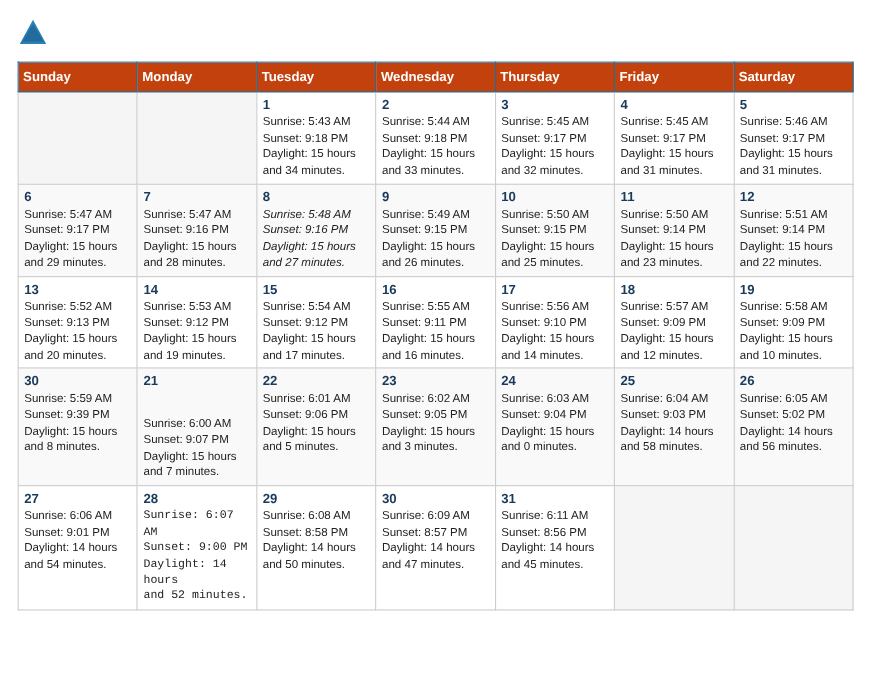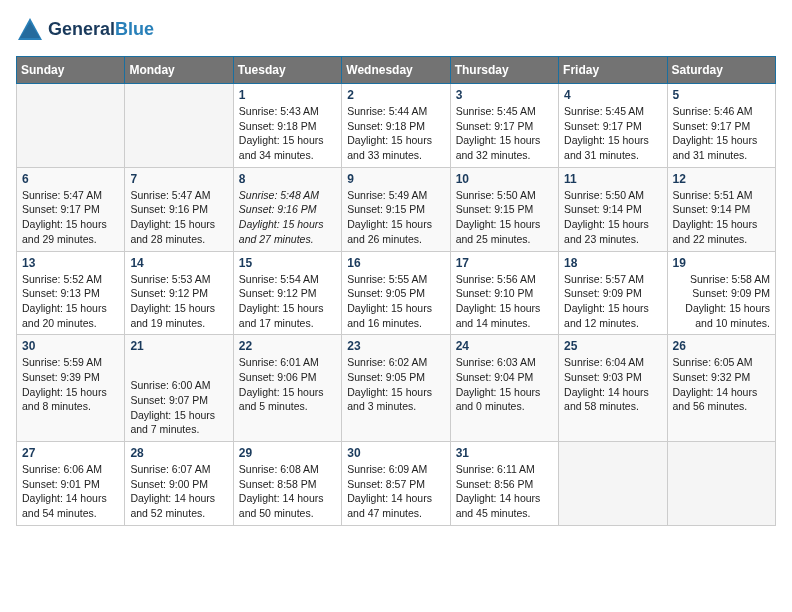--- a/index.html
+++ b/index.html
@@ -45,21 +45,21 @@
     .location {
       font-size: 15px;
       color: #333;
     }
     table {
       width: 100%;
       border-collapse: collapse;
       font-size: 11px;
     }
     thead tr th {
-      background-color: #737373;
+      background-color: #c2410c;
       color: #fff;
       padding: 6px 4px;
       font-size: 12px;
       font-weight: bold;
       text-align: left;
       border: 1px solid #1a6fa0;
     }
     tbody tr td {
       border: 1px solid #ccc;
       vertical-align: top;
@@ -89,23 +89,20 @@
   </style>
 </head>
 <body>
 
 <div class="header">
   <div class="logo">
     <svg class="logo-icon" viewBox="0 0 28 28">
       <polygon points="14,2 26,24 2,24" fill="#2980b9"></polygon>
       <polygon points="14,6 24,22 4,22" fill="#1a3a5c" opacity="0.3"></polygon>
     </svg>
-    <div class="logo-text">
-      <div>General<span>Blue</span></div>
-    </div>
   </div>
   <div class="title-block">
     <div class="month-title"></div>
     <div class="location"></div>
   </div>
 </div>
 
 <table>
   <thead>
     <tr>
@@ -227,41 +224,41 @@
         <td>
           <span class="day-num">15</span>
           <div class="cell-text" style="white-space: pre-line;">Sunrise: 5:54 AM
 Sunset: 9:12 PM
 Daylight: 15 hours
 and 17 minutes.</div>
         </td>
         <td>
           <span class="day-num">16</span>
           <div class="cell-text" style="white-space: pre-line;">Sunrise: 5:55 AM
-Sunset: 9:05 PM
+Sunset: 9:11 PM
 Daylight: 15 hours
 and 16 minutes.</div>
         </td>
         <td>
           <span class="day-num">17</span>
           <div class="cell-text" style="white-space: pre-line;">Sunrise: 5:56 AM
 Sunset: 9:10 PM
 Daylight: 15 hours
 and 14 minutes.</div>
         </td>
         <td>
           <span class="day-num">18</span>
           <div class="cell-text" style="white-space: pre-line;">Sunrise: 5:57 AM
 Sunset: 9:09 PM
 Daylight: 15 hours
 and 12 minutes.</div>
         </td>
         <td>
           <span class="day-num">19</span>
-          <div class="cell-text" style="white-space: pre-line; text-align: right;">Sunrise: 5:58 AM
+          <div class="cell-text" style="white-space: pre-line;">Sunrise: 5:58 AM
 Sunset: 9:09 PM
 Daylight: 15 hours
 and 10 minutes.</div>
         </td>
       </tr>
       <tr>
         <td>
           <span class="day-num">30</span>
           <div class="cell-text" style="white-space: pre-line;">Sunrise: 5:59 AM
 Sunset: 9:39 PM
@@ -299,36 +296,36 @@
         <td>
           <span class="day-num">25</span>
           <div class="cell-text" style="white-space: pre-line;">Sunrise: 6:04 AM
 Sunset: 9:03 PM
 Daylight: 14 hours
 and 58 minutes.</div>
         </td>
         <td>
           <span class="day-num">26</span>
           <div class="cell-text" style="white-space: pre-line;">Sunrise: 6:05 AM
-Sunset: 9:32 PM
+Sunset: 5:02 PM
 Daylight: 14 hours
 and 56 minutes.</div>
         </td>
       </tr>
       <tr>
         <td>
           <span class="day-num">27</span>
           <div class="cell-text" style="white-space: pre-line;">Sunrise: 6:06 AM
 Sunset: 9:01 PM
 Daylight: 14 hours
 and 54 minutes.</div>
         </td>
         <td>
           <span class="day-num">28</span>
-          <div class="cell-text" style="white-space: pre-line;">Sunrise: 6:07 AM
+          <div class="cell-text" style="white-space: pre-line; font-family: Liberation Mono, monospace;">Sunrise: 6:07 AM
 Sunset: 9:00 PM
 Daylight: 14 hours
 and 52 minutes.</div>
         </td>
         <td>
           <span class="day-num">29</span>
           <div class="cell-text" style="white-space: pre-line;">Sunrise: 6:08 AM
 Sunset: 8:58 PM
 Daylight: 14 hours
 and 50 minutes.</div>

